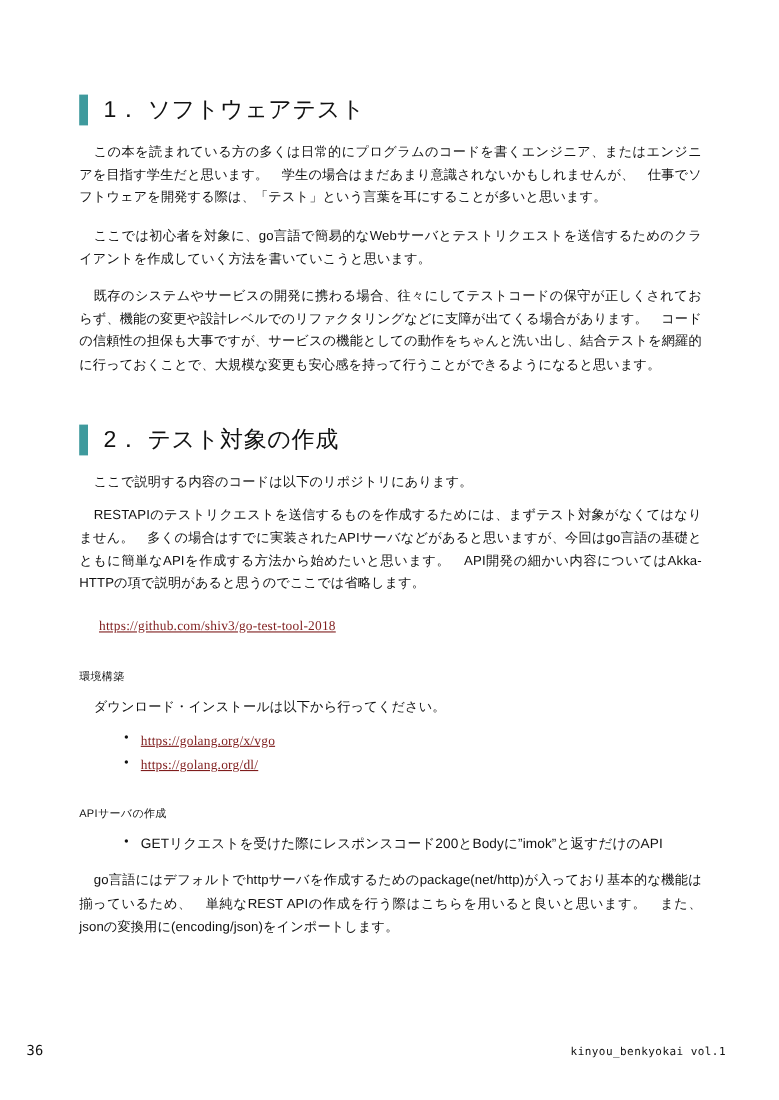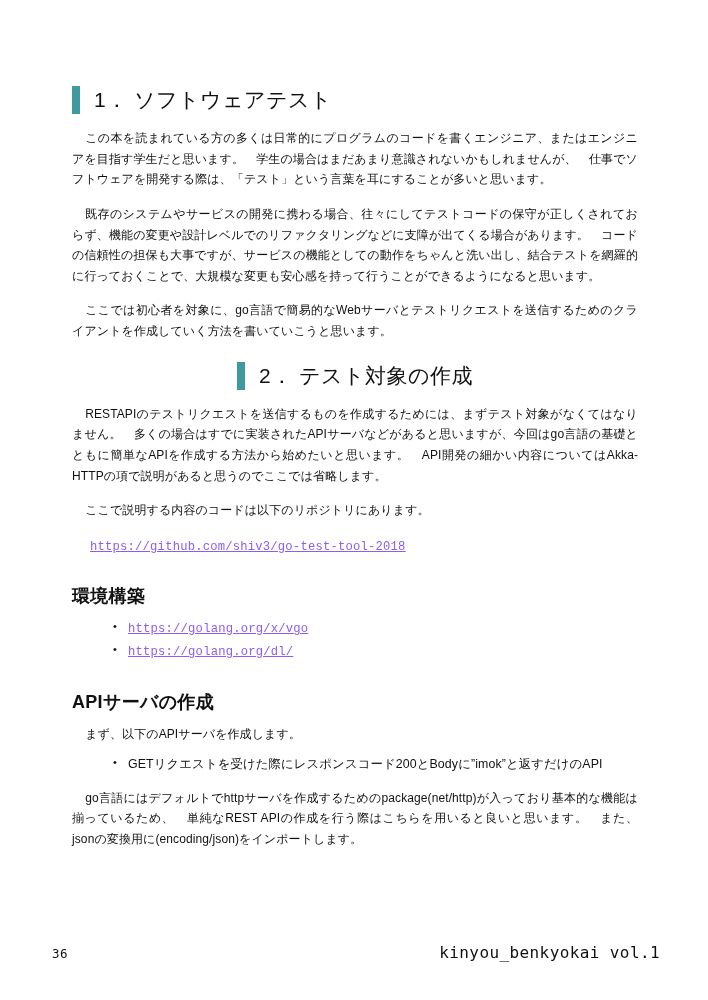--- a/index.html
+++ b/index.html
@@ -46,48 +46,48 @@
     margin-right: 14px;
   }
   .chapter .chapter-title {
     font-size: 21px;
     line-height: 1.1;
     font-weight: 400;
     letter-spacing: 0.5px;
     color: #111111;
     white-space: nowrap;
   }
-  .chapter.second { margin-top: 20px; justify-content: center; }
+  .chapter.second { margin-top: 44px; }
 
   
   .subhead {
-    font-size: 18px;
-    font-weight: 700;
+    font-size: 10px;
+    font-weight: 400;
     color: #111111;
     margin: 26px 0 10px 0;
     letter-spacing: 0.3px;
   }
 
   
   .para {
     font-size: 12px;
     line-height: 1.72;
     color: #111111;
     margin: 0 0 14px 0;
     text-align: justify;
     letter-spacing: 0.1px;
   }
   .para.indent { text-indent: 1.1em; }
   .para.tight { margin-bottom: 10px; }
 
   
   .link {
-    font-family: Liberation Mono, monospace;
+    font-family: Liberation Serif, serif;
     font-size: 12.2px;
-    color: #8b5cf6;
+    color: #7f1d1d;
     text-decoration: underline;
     letter-spacing: 0.2px;
     word-break: break-all;
   }
   .standalone-link {
     margin: 4px 0 6px 18px;
     line-height: 1.7;
   }
 
   
@@ -110,80 +110,80 @@
     left: -15px;
     top: -1px;
     font-size: 11px;
     color: #111111;
   }
   ul.bullets.links li { line-height: 1.75; }
 
   
   .footer {
     position: absolute;
-    left: 52px;
+    left: 24px;
     right: 40px;
     bottom: 38px;
     display: flex;
     justify-content: space-between;
     align-items: baseline;
     font-family: "DejaVu Sans Mono", "Liberation Mono", monospace;
     font-size: 12.5px;
     color: #111111;
     letter-spacing: 0.4px;
   }
   .footer .page-num { font-size: 12.5px; }
-  .footer .book-title { font-size: 16px; }
+  .footer .book-title { font-size: 10px; }
 </style>
 </head>
 <body>
 
 <div class="page">
   <div class="content">
 
     <div class="chapter">
       <span class="bar"></span>
       <span class="chapter-title">1．  ソフトウェアテスト</span>
     </div>
 
     <p class="para indent">この本を読まれている方の多くは日常的にプログラムのコードを書くエンジニア、またはエンジニアを目指す学生だと思います。　学生の場合はまだあまり意識されないかもしれませんが、　仕事でソフトウェアを開発する際は、「テスト」という言葉を耳にすることが多いと思います。</p>
 
+    <p class="para indent">ここでは初心者を対象に、go言語で簡易的なWebサーバとテストリクエストを送信するためのクライアントを作成していく方法を書いていこうと思います。</p>
+
     <p class="para indent">既存のシステムやサービスの開発に携わる場合、往々にしてテストコードの保守が正しくされておらず、機能の変更や設計レベルでのリファクタリングなどに支障が出てくる場合があります。　コードの信頼性の担保も大事ですが、サービスの機能としての動作をちゃんと洗い出し、結合テストを網羅的に行っておくことで、大規模な変更も安心感を持って行うことができるようになると思います。</p>
-
-    <p class="para indent">ここでは初心者を対象に、go言語で簡易的なWebサーバとテストリクエストを送信するためのクライアントを作成していく方法を書いていこうと思います。</p>
 
     <div class="chapter second">
       <span class="bar"></span>
       <span class="chapter-title">2．  テスト対象の作成</span>
     </div>
 
+    <p class="para indent tight">ここで説明する内容のコードは以下のリポジトリにあります。</p>
+
     <p class="para indent">RESTAPIのテストリクエストを送信するものを作成するためには、まずテスト対象がなくてはなりません。　多くの場合はすでに実装されたAPIサーバなどがあると思いますが、今回はgo言語の基礎とともに簡単なAPIを作成する方法から始めたいと思います。　API開発の細かい内容についてはAkka-HTTPの項で説明があると思うのでここでは省略します。</p>
-
-    <p class="para indent tight">ここで説明する内容のコードは以下のリポジトリにあります。</p>
 
     <div class="standalone-link">
       <a class="link" href="#">https://github.com/shiv3/go-test-tool-2018</a>
     </div>
 
     <h3 class="subhead">環境構築</h3>
 
 
+    <p class="para indent tight">ダウンロード・インストールは以下から行ってください。</p>
 
     <ul class="bullets links">
       <li>
         <a class="link" href="#">https://golang.org/x/vgo</a>
       </li>
       <li>
         <a class="link" href="#">https://golang.org/dl/</a>
       </li>
     </ul>
 
     <h3 class="subhead">APIサーバの作成</h3>
 
-    <p class="para indent tight">まず、以下のAPIサーバを作成します。</p>
 
     <ul class="bullets">
       <li>GETリクエストを受けた際にレスポンスコード200とBodyに”imok”と返すだけのAPI</li>
     </ul>
 
     <p class="para indent">go言語にはデフォルトでhttpサーバを作成するためのpackage(net/http)が入っており基本的な機能は揃っているため、　単純なREST APIの作成を行う際はこちらを用いると良いと思います。　また、jsonの変換用に(encoding/json)をインポートします。</p>
 
   </div>
 
   <div class="footer">

